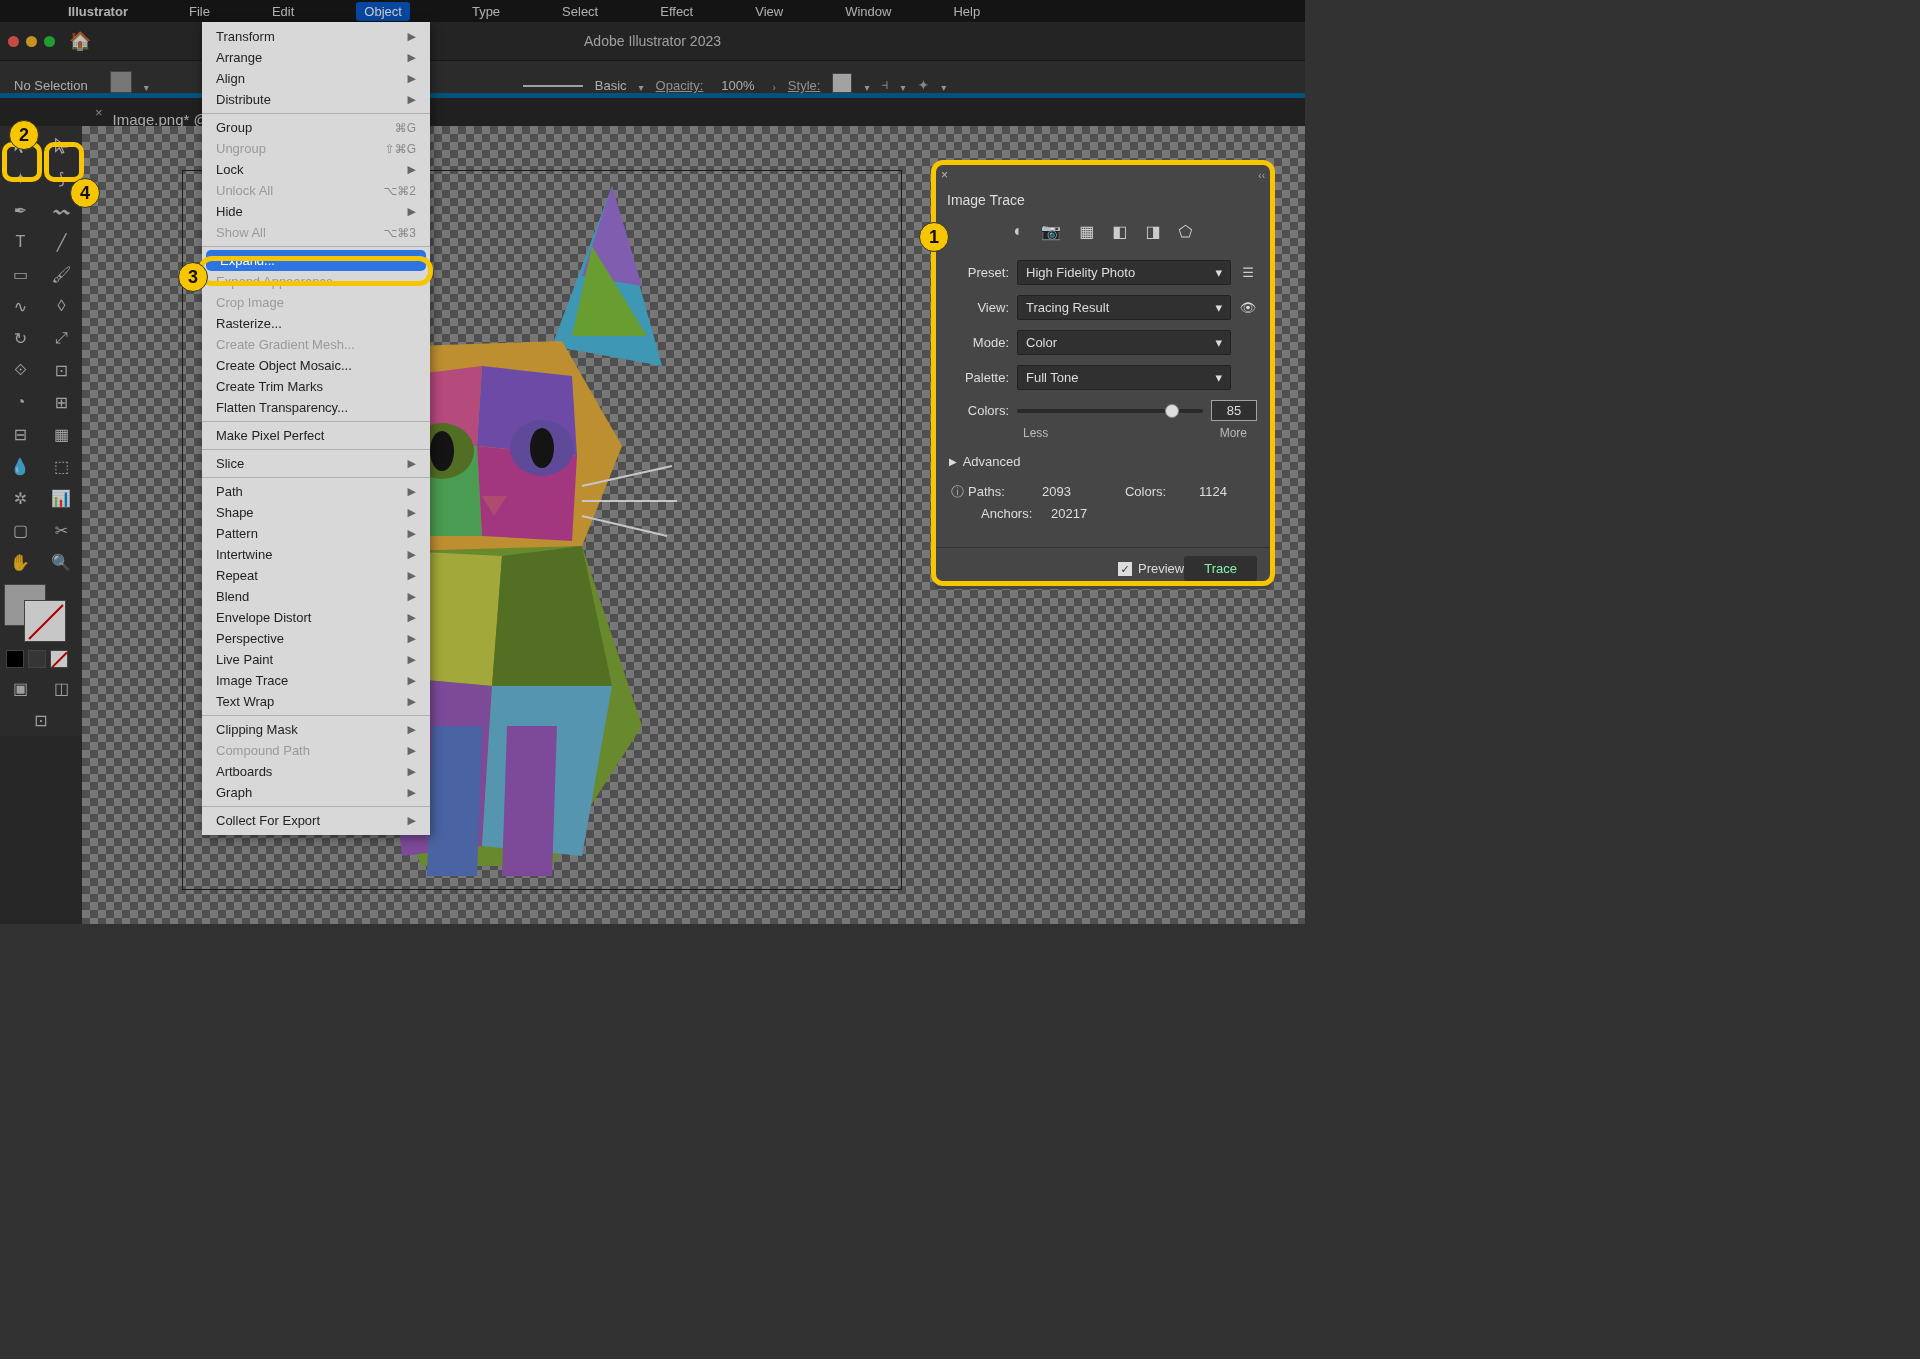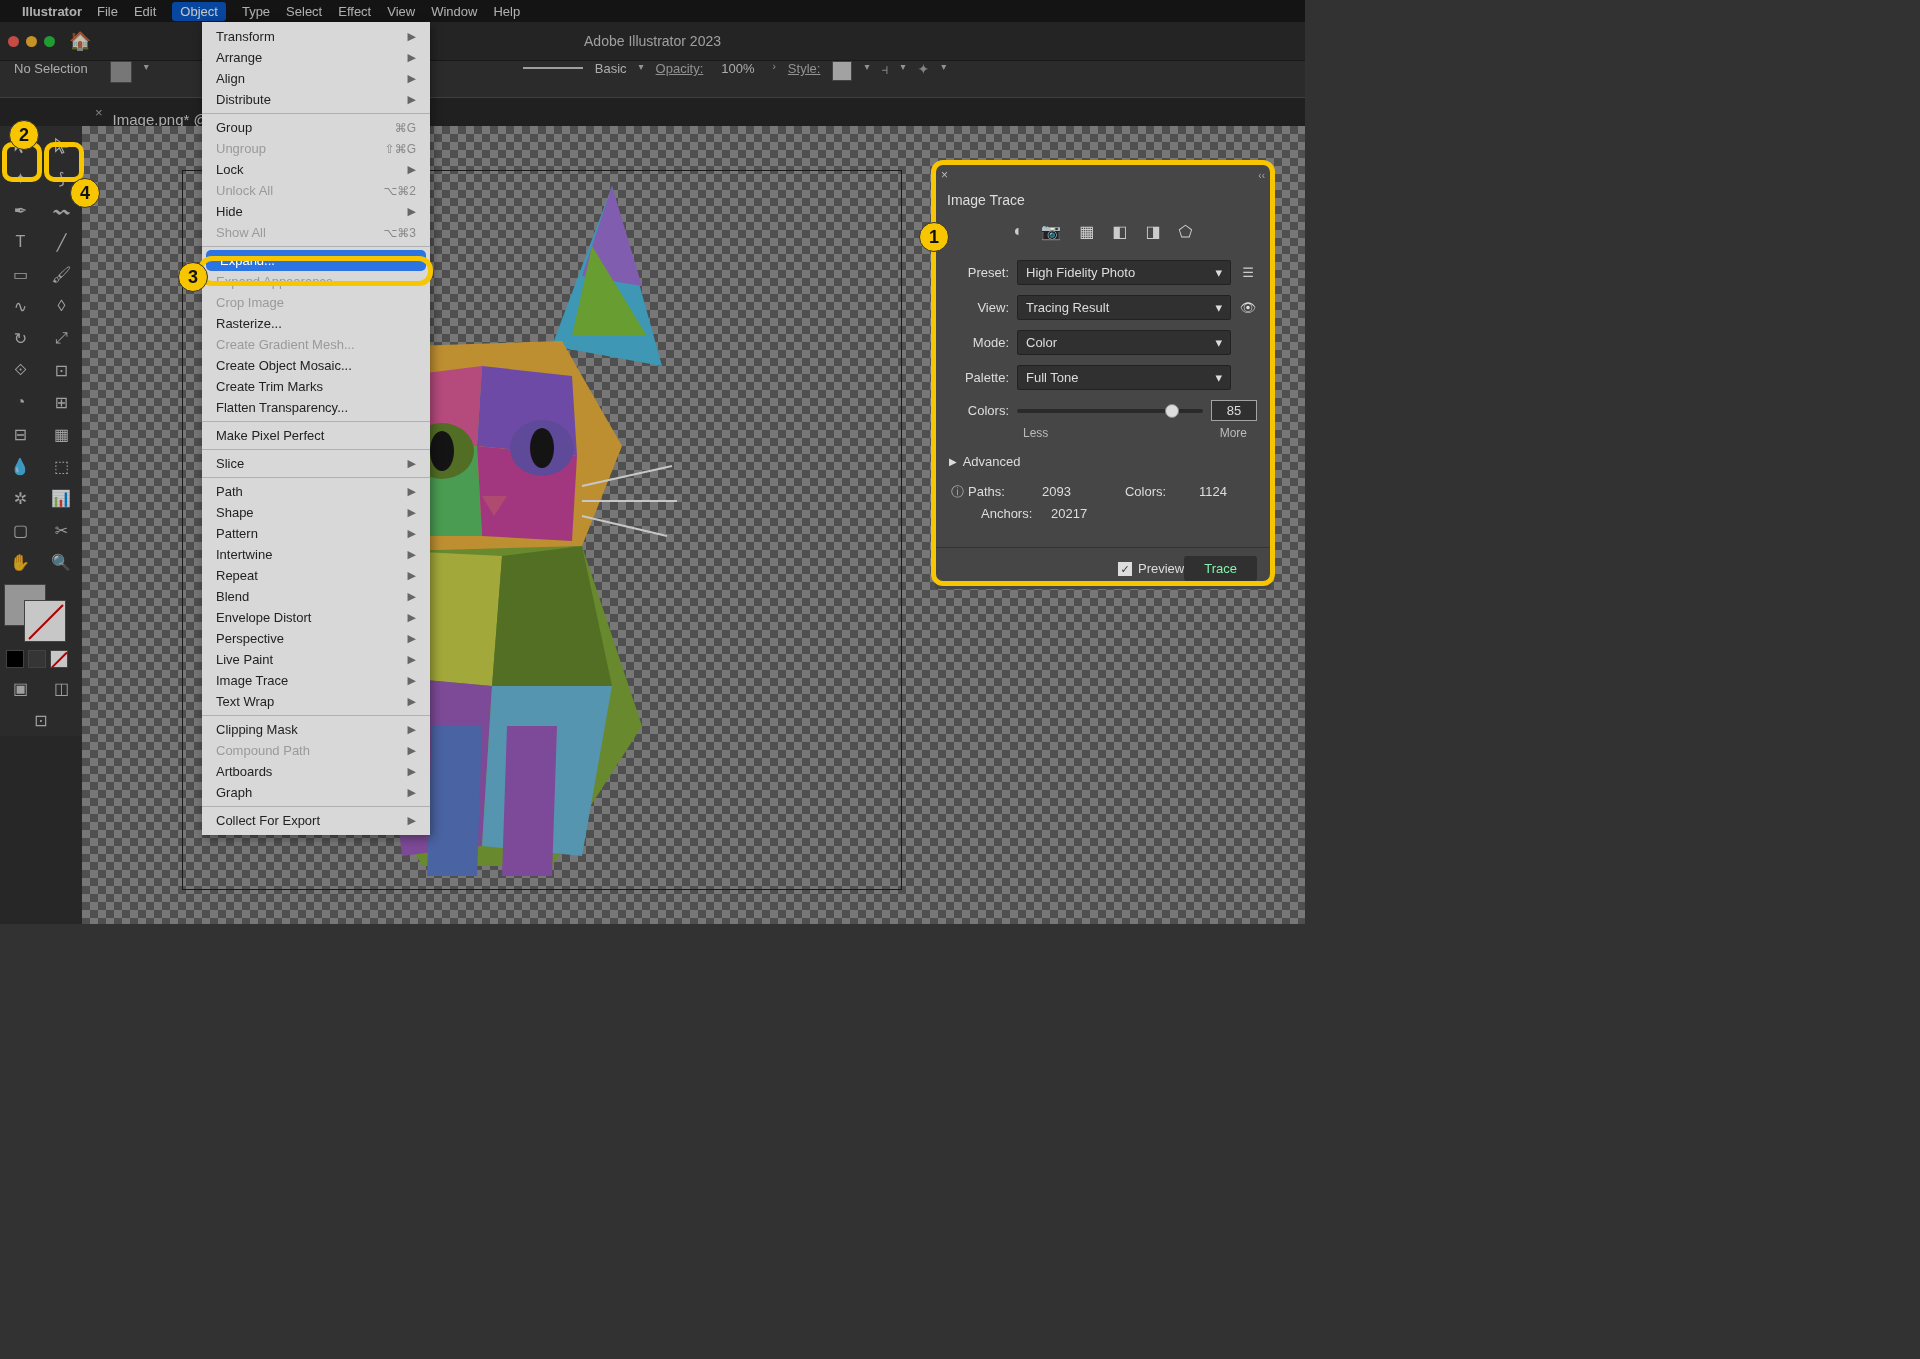--- a/index.html
+++ b/index.html
@@ -1,34 +1,34 @@
 <!DOCTYPE html>
 <html><head>
 <meta charset="utf-8">
 <style>
 * { margin:0; padding:0; box-sizing:border-box; font-family:-apple-system,Helvetica,Arial,sans-serif; user-select:none; }
 body { width:1305px; height:924px; background:#323232; overflow:hidden; position:relative; color:#e0e0e0; font-size:13px; }
 
 
-.menubar { height:22px; background:#1a1a1a; display:flex; align-items:center; padding:0 10px; font-size:13px; }
+.menubar { height:22px; background:#1a1a1a; display:flex; align-items:center; padding:0 10px; font-size:13px;gap:46px; }
 .menubar .apple { font-size:14px; margin-right:12px; }
 .menubar .app-name { font-weight:600; margin-right:15px; }
 .menubar .mitem { margin-right:16px; cursor:pointer; }
 .menubar .mitem.open { background:#0a5bcc; color:#fff; padding:2px 8px; border-radius:3px; }
 
 
 .topbar { height:38px; background:#2f2f2f; display:flex; align-items:center; padding:0 8px; }
 .traffic { display:flex; gap:7px; margin-right:14px; }
 .traffic span { width:11px; height:11px; border-radius:50%; }
 .tr-r{background:#ff5f57;} .tr-y{background:#febc2e;} .tr-g{background:#28c840;}
 .home-icon { font-size:18px; color:#aaa; margin-right:20px; }
 .topbar .title { position:absolute; left:50%; transform:translateX(-50%); font-size:14px; color:#ccc; }
 
 
-.controlbar { height:38px; background:#383838; border-top:1px solid #1f1f1f; border-bottom:1px solid #0369a1; display:flex; align-items:flex-start; padding:0 14px; gap:12px; font-size:13px; }
+.controlbar { height:38px; background:#383838; border-top:1px solid #1f1f1f; border-bottom:5px solid #0369a1; display:flex; align-items:flex-end; padding:0 14px; gap:12px; font-size:13px; }
 .controlbar .nosel { color:#ddd; margin-right:10px; }
 .swatch { width:22px; height:22px; background:#999; border:1px solid #555; }
 .chev { font-size:10px; color:#bbb; }
 .stroke-line { width:60px; height:14px; display:flex; align-items:center; }
 .stroke-line .l { height:2px; width:100%; background:#ccc; }
 .basic { color:#ddd; }
 .ctrl-label { color:#bbb; text-decoration:underline; }
 .pct { color:#ddd; padding:0 6px; }
 .sty-sw { width:20px; height:20px; background:#d0d0d0; border:1px solid #555; }
 .tiny-icon { color:#aaa; font-size:14px; }

